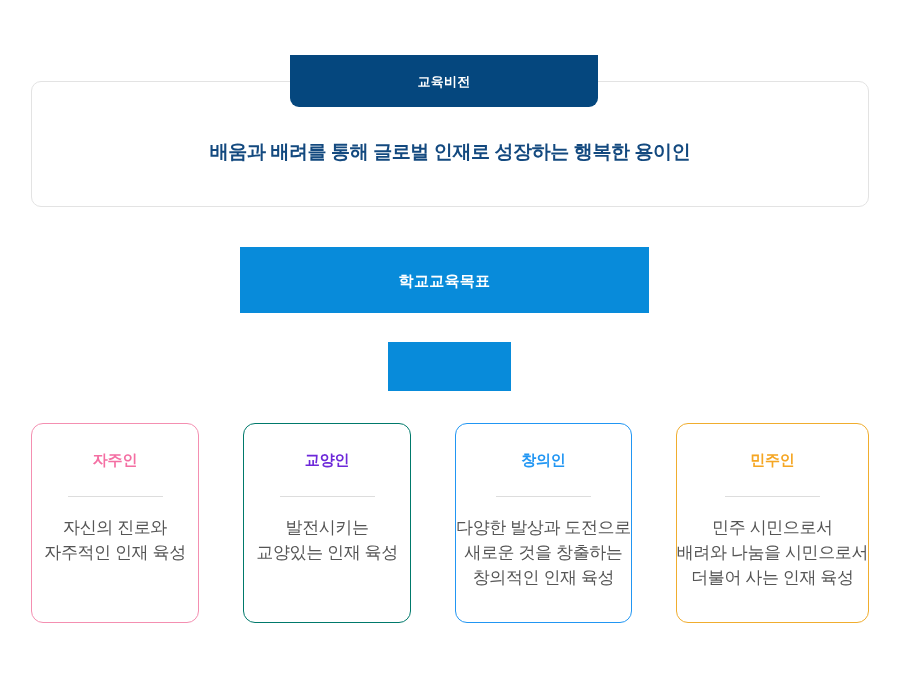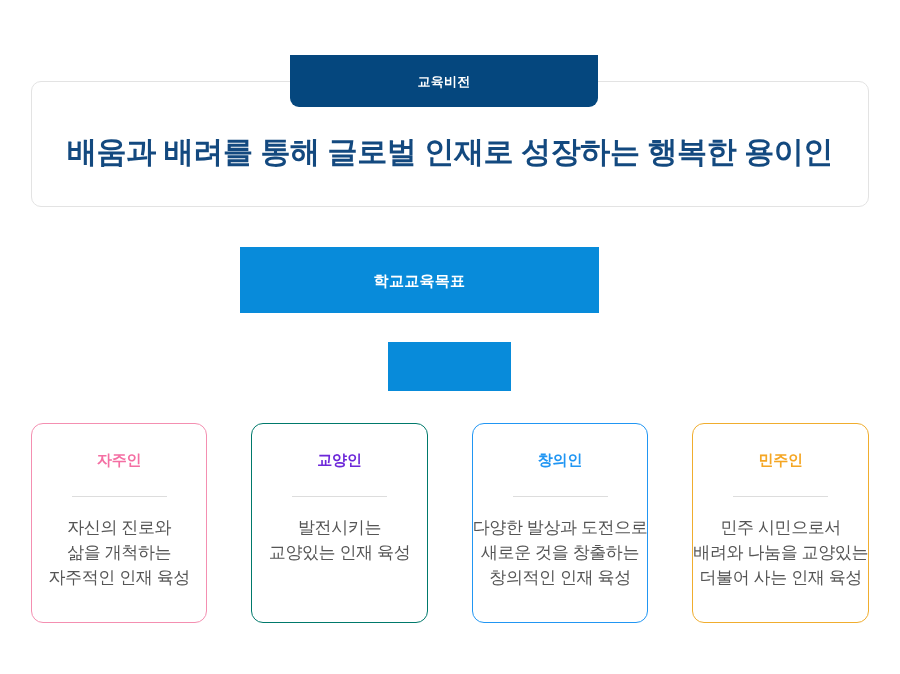--- a/index.html
+++ b/index.html
@@ -59,32 +59,32 @@
     position: absolute;
     left: 0;
     right: 0;
     top: 0;
     bottom: 0;
     display: flex;
     align-items: center;
     justify-content: center;
     padding-top: 16px;
     color: #13497f;
-    font-size: 30px;
+    font-size: 19px;
     font-weight: bold;
     letter-spacing: -0.4px;
     white-space: nowrap;
   }
 
   
   .goal-bar {
     position: absolute;
     left: 240px;
     top: 247px;
-    width: 359px;
+    width: 409px;
     height: 66px;
     background: #088bda;
     display: flex;
     align-items: center;
     justify-content: center;
   }
   .goal-bar-label {
     color: #ffffff;
     font-size: 15px;
     font-weight: bold;
@@ -167,21 +167,20 @@
 
   <div class="connector-block" style="background: rgb(8, 139, 218);"></div>
 
   <div class="cards-row">
 
     <div class="card" id="card-0" style="border-color: rgb(244, 143, 177);">
       <span class="card-title" id="title-0" style="color: rgb(244, 111, 163);">자주인</span>
       <span class="card-divider"></span>
       <div class="card-body">
         <span class="card-body-line">자신의 진로와</span>
-        <span class="card-body-line">삶을 개척하는</span>
         <span class="card-body-line">자주적인 인재 육성</span>
       </div>
     </div>
 
     <div class="card" id="card-1" style="border-color: rgb(0, 121, 107);">
       <span class="card-title" id="title-1" style="color: #6d28d9;">교양인</span>
       <span class="card-divider"></span>
       <div class="card-body">
         <span class="card-body-line">발전시키는</span>
         <span class="card-body-line">교양있는 인재 육성</span>
@@ -196,19 +195,19 @@
         <span class="card-body-line">새로운 것을 창출하는</span>
         <span class="card-body-line">창의적인 인재 육성</span>
       </div>
     </div>
 
     <div class="card" id="card-3" style="border-color: rgb(240, 173, 46);">
       <span class="card-title" id="title-3" style="color: rgb(245, 166, 35);">민주인</span>
       <span class="card-divider"></span>
       <div class="card-body">
         <span class="card-body-line">민주 시민으로서</span>
-        <span class="card-body-line">배려와 나눔을 교양있는</span>
+        <span class="card-body-line">배려와 나눔을 시민으로서</span>
         <span class="card-body-line">더불어 사는 인재 육성</span>
       </div>
     </div>
 
   </div>
 </div>
 
 </body></html>

